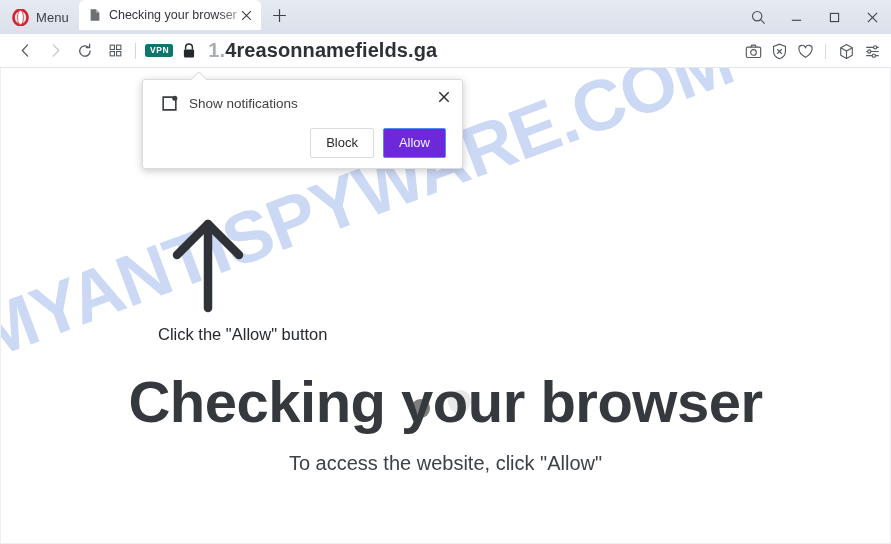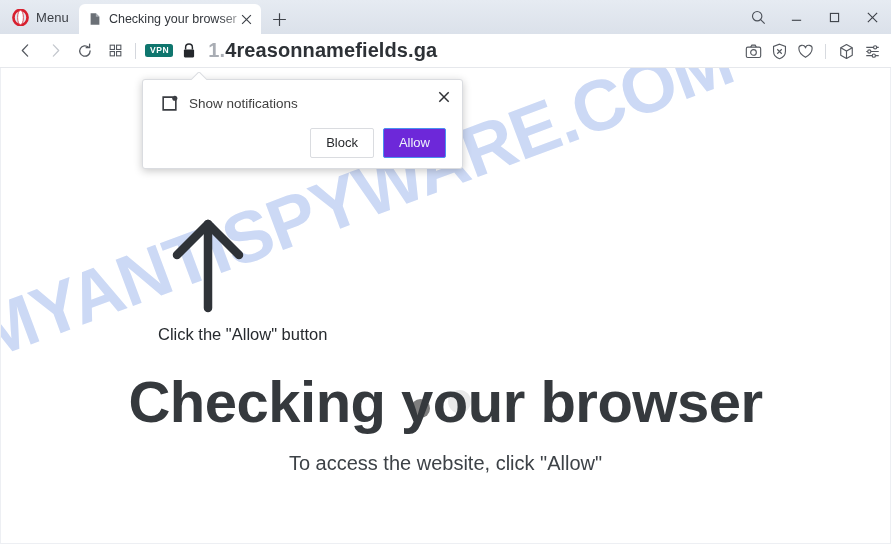--- a/index.html
+++ b/index.html
@@ -22,21 +22,21 @@
     flex-direction: column;
   }
 
   
   .tab-strip {
     position: relative;
     height: 34px;
     flex: 0 0 34px;
     background: linear-gradient(to bottom, #e6ebf2 0%, #dbe1ea 100%);
     display: flex;
-    align-items: flex-end;
+    align-items: flex-start;
     padding-left: 6px;
   }
 
   .menu-button {
     height: 34px;
     display: flex;
     align-items: center;
     gap: 7px;
     padding: 0 10px 0 6px;
     cursor: default;

